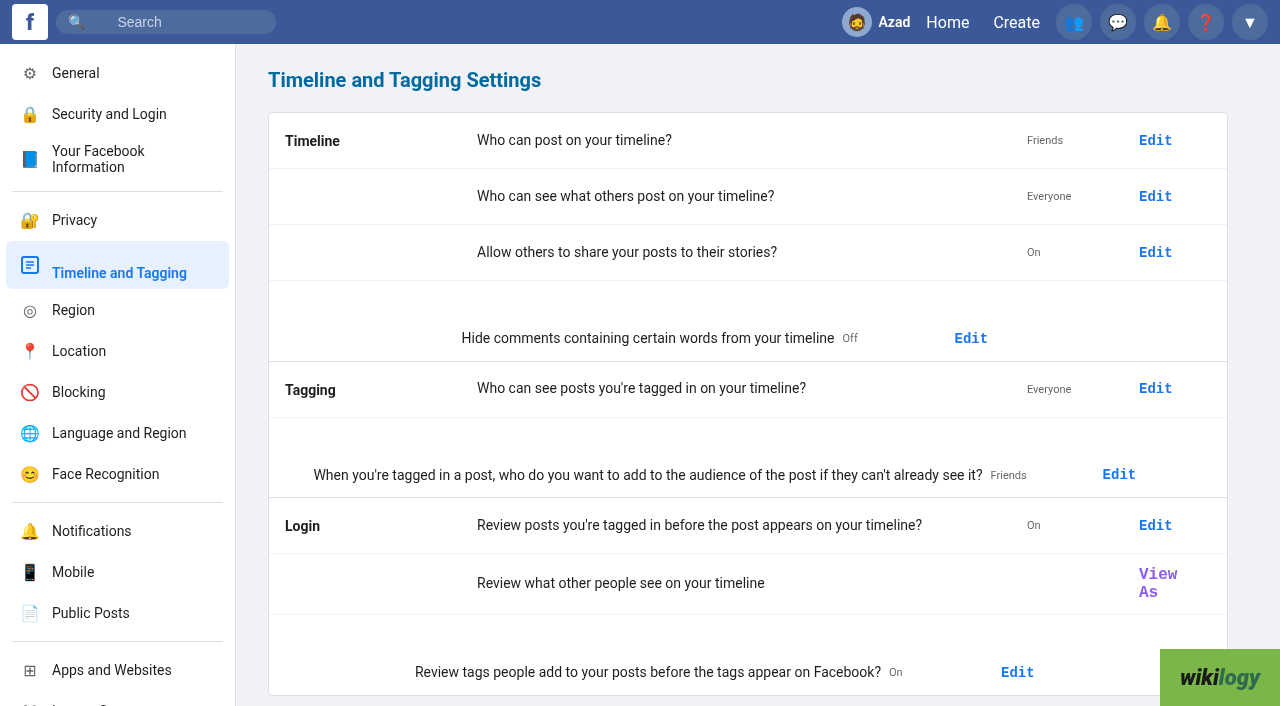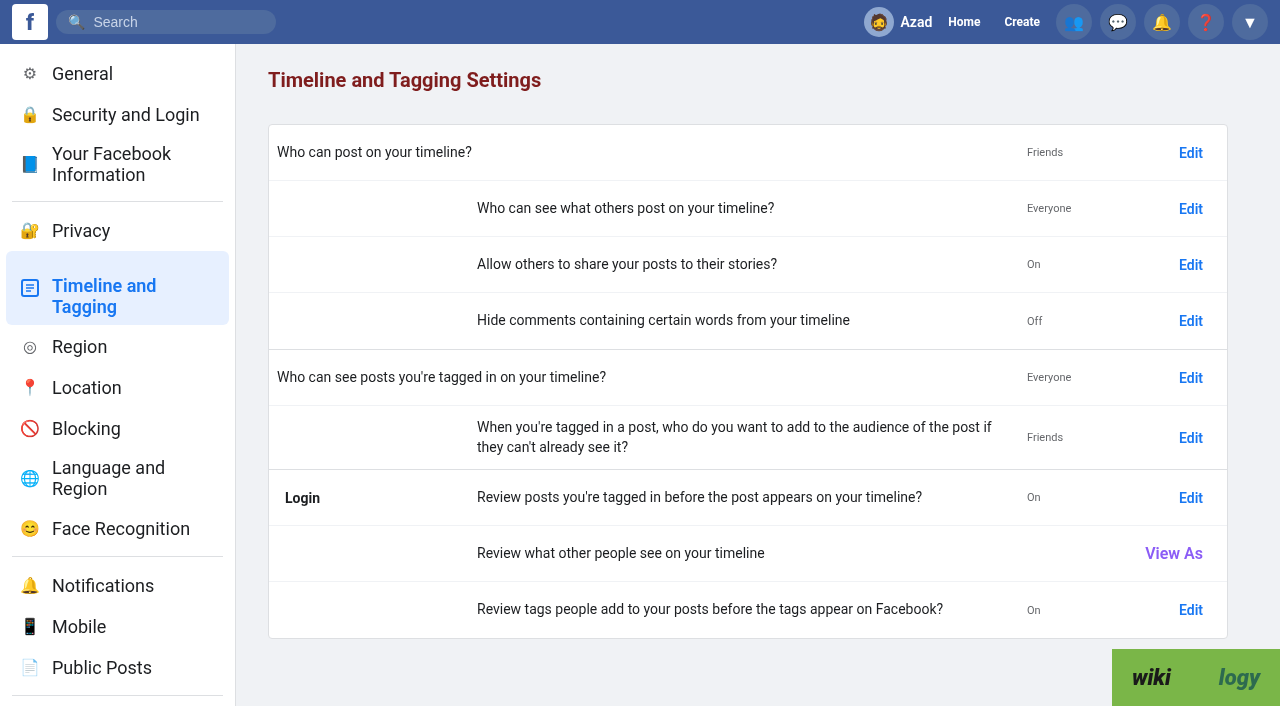--- a/index.html
+++ b/index.html
@@ -15,36 +15,36 @@
       width: 36px; height: 36px; background: white; border-radius: 4px;
       display: flex; align-items: center; justify-content: center;
       font-size: 22px; font-weight: bold; color: #3b5998; flex-shrink: 0;
     }
     .topnav-search {
       display: flex; align-items: center; background: #4e6b9e; border-radius: 20px;
       padding: 4px 12px; gap: 8px; width: 220px;
     }
     .topnav-search input {
       background: transparent; border: none; outline: none; color: #5eead4;
-      font-size: 14px; width: 160px;
+      font-size: 14px; width: 160px; margin-left: 24px;
     }
     .topnav-search input::placeholder { color: #c8d4e8; }
     .topnav-search-icon { color: #c8d4e8; font-size: 14px; }
     .topnav-spacer { flex: 1; }
     .topnav-user {
       display: flex; align-items: center; gap: 6px; color: white;
       font-size: 14px; font-weight: 600; cursor: pointer;
     }
     .topnav-avatar {
       width: 30px; height: 30px; border-radius: 50%; background: #8fa8d0;
       overflow: hidden; display: flex; align-items: center; justify-content: center;
       font-size: 16px;
     }
     .topnav-btn {
-      color: white; font-size: 12px; font-weight: 700; cursor: pointer;
+      color: white; font-size: 16px; font-weight: 400; cursor: pointer;
       padding: 4px 8px; border-radius: 4px;
     }
     .topnav-icon-btn {
       width: 36px; height: 36px; background: #4e6b9e; border-radius: 50%;
       display: flex; align-items: center; justify-content: center;
       color: white; font-size: 16px; cursor: pointer;
     }
 
     
     .page-layout {
@@ -60,63 +60,63 @@
     .sidebar-item {
       display: flex; align-items: center; gap: 10px;
       padding: 8px 12px; cursor: pointer; border-radius: 6px; margin: 1px 6px;
     }
     .sidebar-item.active { background: #e7f0ff; }
     .sidebar-item.active .sidebar-item-label { color: #1877f2; font-weight: 600; margin-top: 16px; }
     .sidebar-icon {
       width: 24px; height: 24px; flex-shrink: 0;
       display: flex; align-items: center; justify-content: center; font-size: 16px;
     }
-    .sidebar-item-label { font-size: 18px; color: #1c1e21; }
+    .sidebar-item-label { font-size: 14px; color: #1c1e21; }
     .sidebar-divider { height: 1px; background: #dddfe2; margin: 8px 12px; }
 
     
     .main-content {
       margin-left: 236px; flex: 1; padding: 24px 32px;
     }
     .page-title {
-      font-size: 20px; font-weight: 700; color: #7f1d1d; margin-bottom: 32px;
+      font-size: 20px; font-weight: 700; color: #0369a1; margin-bottom: 20px;
     }
 
     
     .settings-table {
       background: white; border: 1px solid #dddfe2; border-radius: 4px;
       width: 100%; max-width: 960px;
     }
     .settings-section {
       border-bottom: 1px solid #dddfe2;
     }
     .settings-section:last-child { border-bottom: none; }
     .settings-row {
       display: flex; align-items: center;
       border-bottom: 1px solid #f0f2f5;
       min-height: 56px;
     }
-    .settings-row:last-child { border-bottom: none; }
+    .settings-row:last-child { border-bottom: none; flex-direction: column; }
     .settings-section-header {
       width: 200px; flex-shrink: 0; padding: 16px 16px;
       font-weight: 700; font-size: 14px; color: #1c1e21;
       align-self: flex-start; padding-top: 20px;
     }
     .settings-row-content {
       flex: 1; display: flex; align-items: center; padding: 12px 8px;
     }
     .settings-question {
       flex: 1; font-size: 14px; color: #1c1e21; line-height: 1.4;
     }
     .settings-value {
       width: 120px; font-size: 11px; color: #65676b; text-align: left;
       padding: 0 8px;
     }
     .settings-edit {
-      width: 80px; text-align: right; padding-right: 16px;
+      width: 80px; padding-right: 16px; font-family: Liberation Mono, monospace;
     }
     .edit-btn {
       color: #1877f2; font-size: 14px; cursor: pointer; font-weight: 600;
     }
     .view-as-btn {
       color: #8b5cf6; font-size: 16px; cursor: pointer; font-weight: 600;
     }
 
     
     .watermark {
@@ -228,20 +228,21 @@
 
   </aside>
 
   <main class="main-content">
     <h1 class="page-title">Timeline and Tagging Settings</h1>
 
     <div class="settings-table">
 
       <div class="settings-section">
         <div class="settings-row">
+          <div class="settings-section-header">Timeline</div>
           <div class="settings-row-content">
             <span class="settings-question">Who can post on your timeline?</span>
             <span class="settings-value">Friends</span>
             <div class="settings-edit"><span class="edit-btn">Edit</span></div>
           </div>
         </div>
         <div class="settings-row">
           <div class="settings-section-header"></div>
           <div class="settings-row-content">
             <span class="settings-question">Who can see what others post on your timeline?</span>
@@ -262,20 +263,21 @@
           <div class="settings-row-content">
             <span class="settings-question">Hide comments containing certain words from your timeline</span>
             <span class="settings-value">Off</span>
             <div class="settings-edit"><span class="edit-btn">Edit</span></div>
           </div>
         </div>
       </div>
 
       <div class="settings-section">
         <div class="settings-row">
+          <div class="settings-section-header">Tagging</div>
           <div class="settings-row-content">
             <span class="settings-question">Who can see posts you're tagged in on your timeline?</span>
             <span class="settings-value">Everyone</span>
             <div class="settings-edit"><span class="edit-btn">Edit</span></div>
           </div>
         </div>
         <div class="settings-row">
           <div class="settings-section-header"></div>
           <div class="settings-row-content">
             <span class="settings-question">When you're tagged in a post, who do you want to add to the audience of the post if they can't already see it?</span>
@@ -311,14 +313,14 @@
           </div>
         </div>
       </div>
 
     </div>
   </main>
 
 </div>
 
 <div class="watermark">
-  <span>wiki<span style="color:#2d6a4f;margin-left:48px;">logy</span></span>
+  <span>wiki<span style="color:#2d6a4f;">logy</span></span>
 </div>
 
 </body></html>

